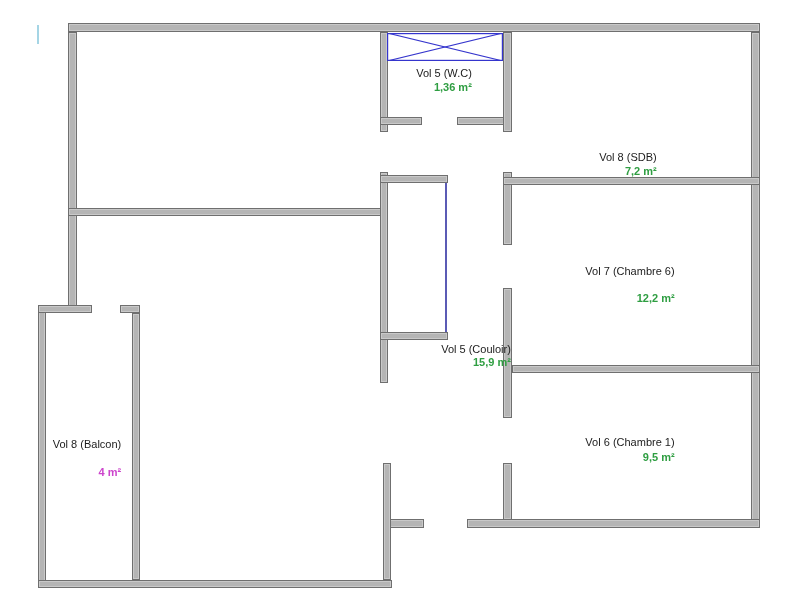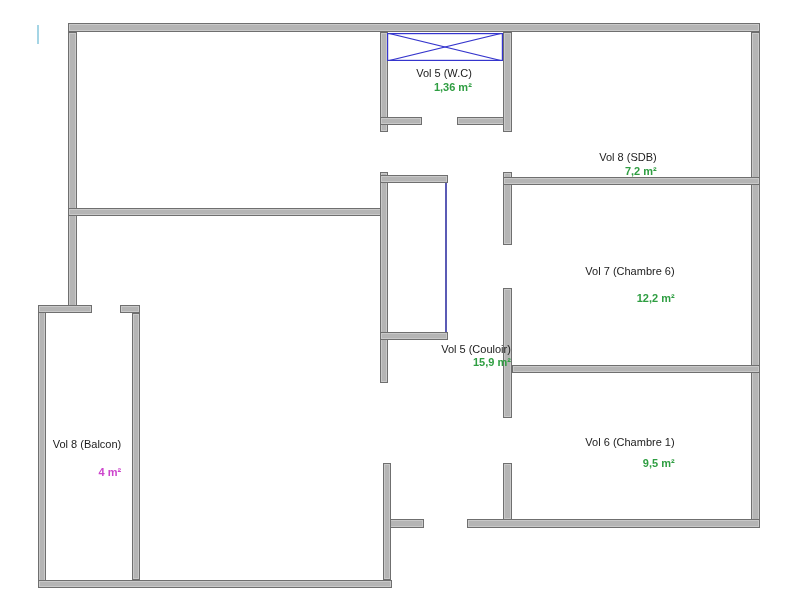--- a/index.html
+++ b/index.html
@@ -92,21 +92,21 @@
   <div class="room-label" style="left: 476px; top: 343px;">
     <div class="room-name">Vol 5 (Couloir)</div>
     <div class="room-area" style="color: rgb(47, 158, 66); margin-top: 0px;">15,9 m²</div>
   </div>
   <div class="room-label" style="left: 444px; top: 67px;">
     <div class="room-name">Vol 5 (W.C)</div>
     <div class="room-area" style="color: rgb(47, 158, 66); margin-top: 1px;">1,36 m²</div>
   </div>
   <div class="room-label" style="left: 630px; top: 436px;">
     <div class="room-name">Vol 6 (Chambre 1)</div>
-    <div class="room-area" style="color: rgb(47, 158, 66); margin-top: 8px;">9,5 m²</div>
+    <div class="room-area" style="color: rgb(47, 158, 66); margin-top: 2px;">9,5 m²</div>
   </div>
   <div class="room-label" style="left: 630px; top: 265px;">
     <div class="room-name">Vol 7 (Chambre 6)</div>
     <div class="room-area" style="color: rgb(47, 158, 66); margin-top: 14px;">12,2 m²</div>
   </div>
   <div class="room-label" style="left: 628px; top: 113px; margin-top: 38px;">
     <div class="room-name">Vol 8 (SDB)</div>
     <div class="room-area" style="color: rgb(47, 158, 66); margin-top: 1px;">7,2 m²</div>
   </div>
 </div>

